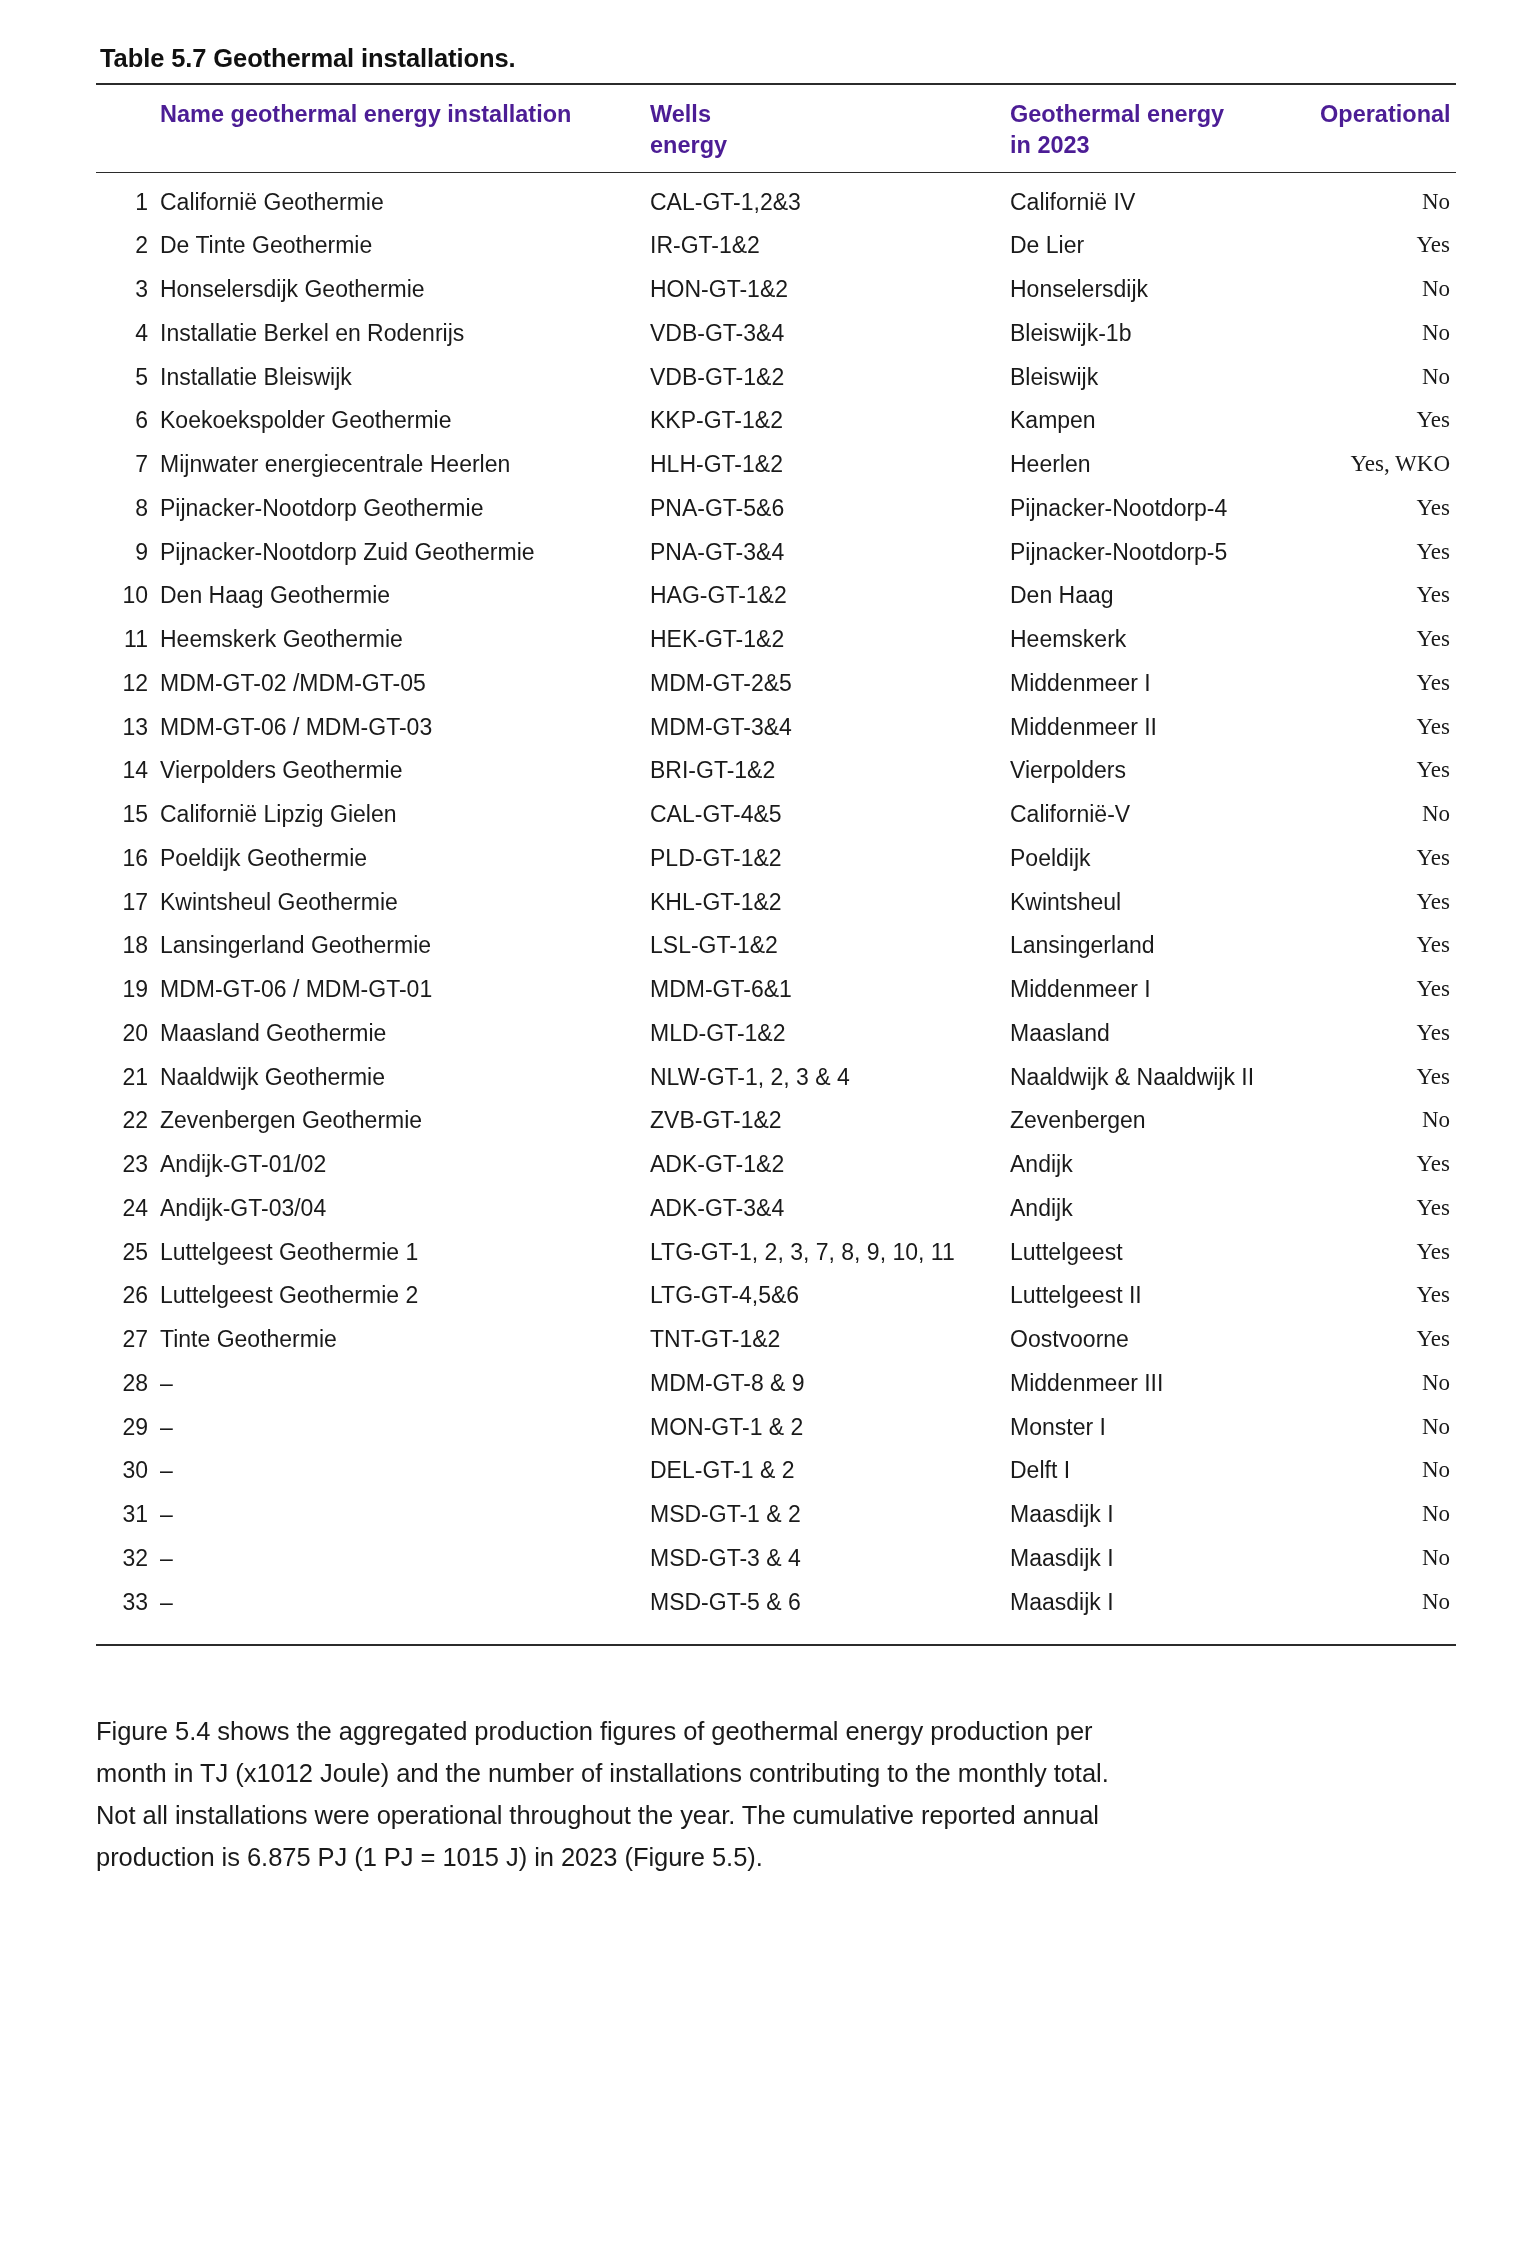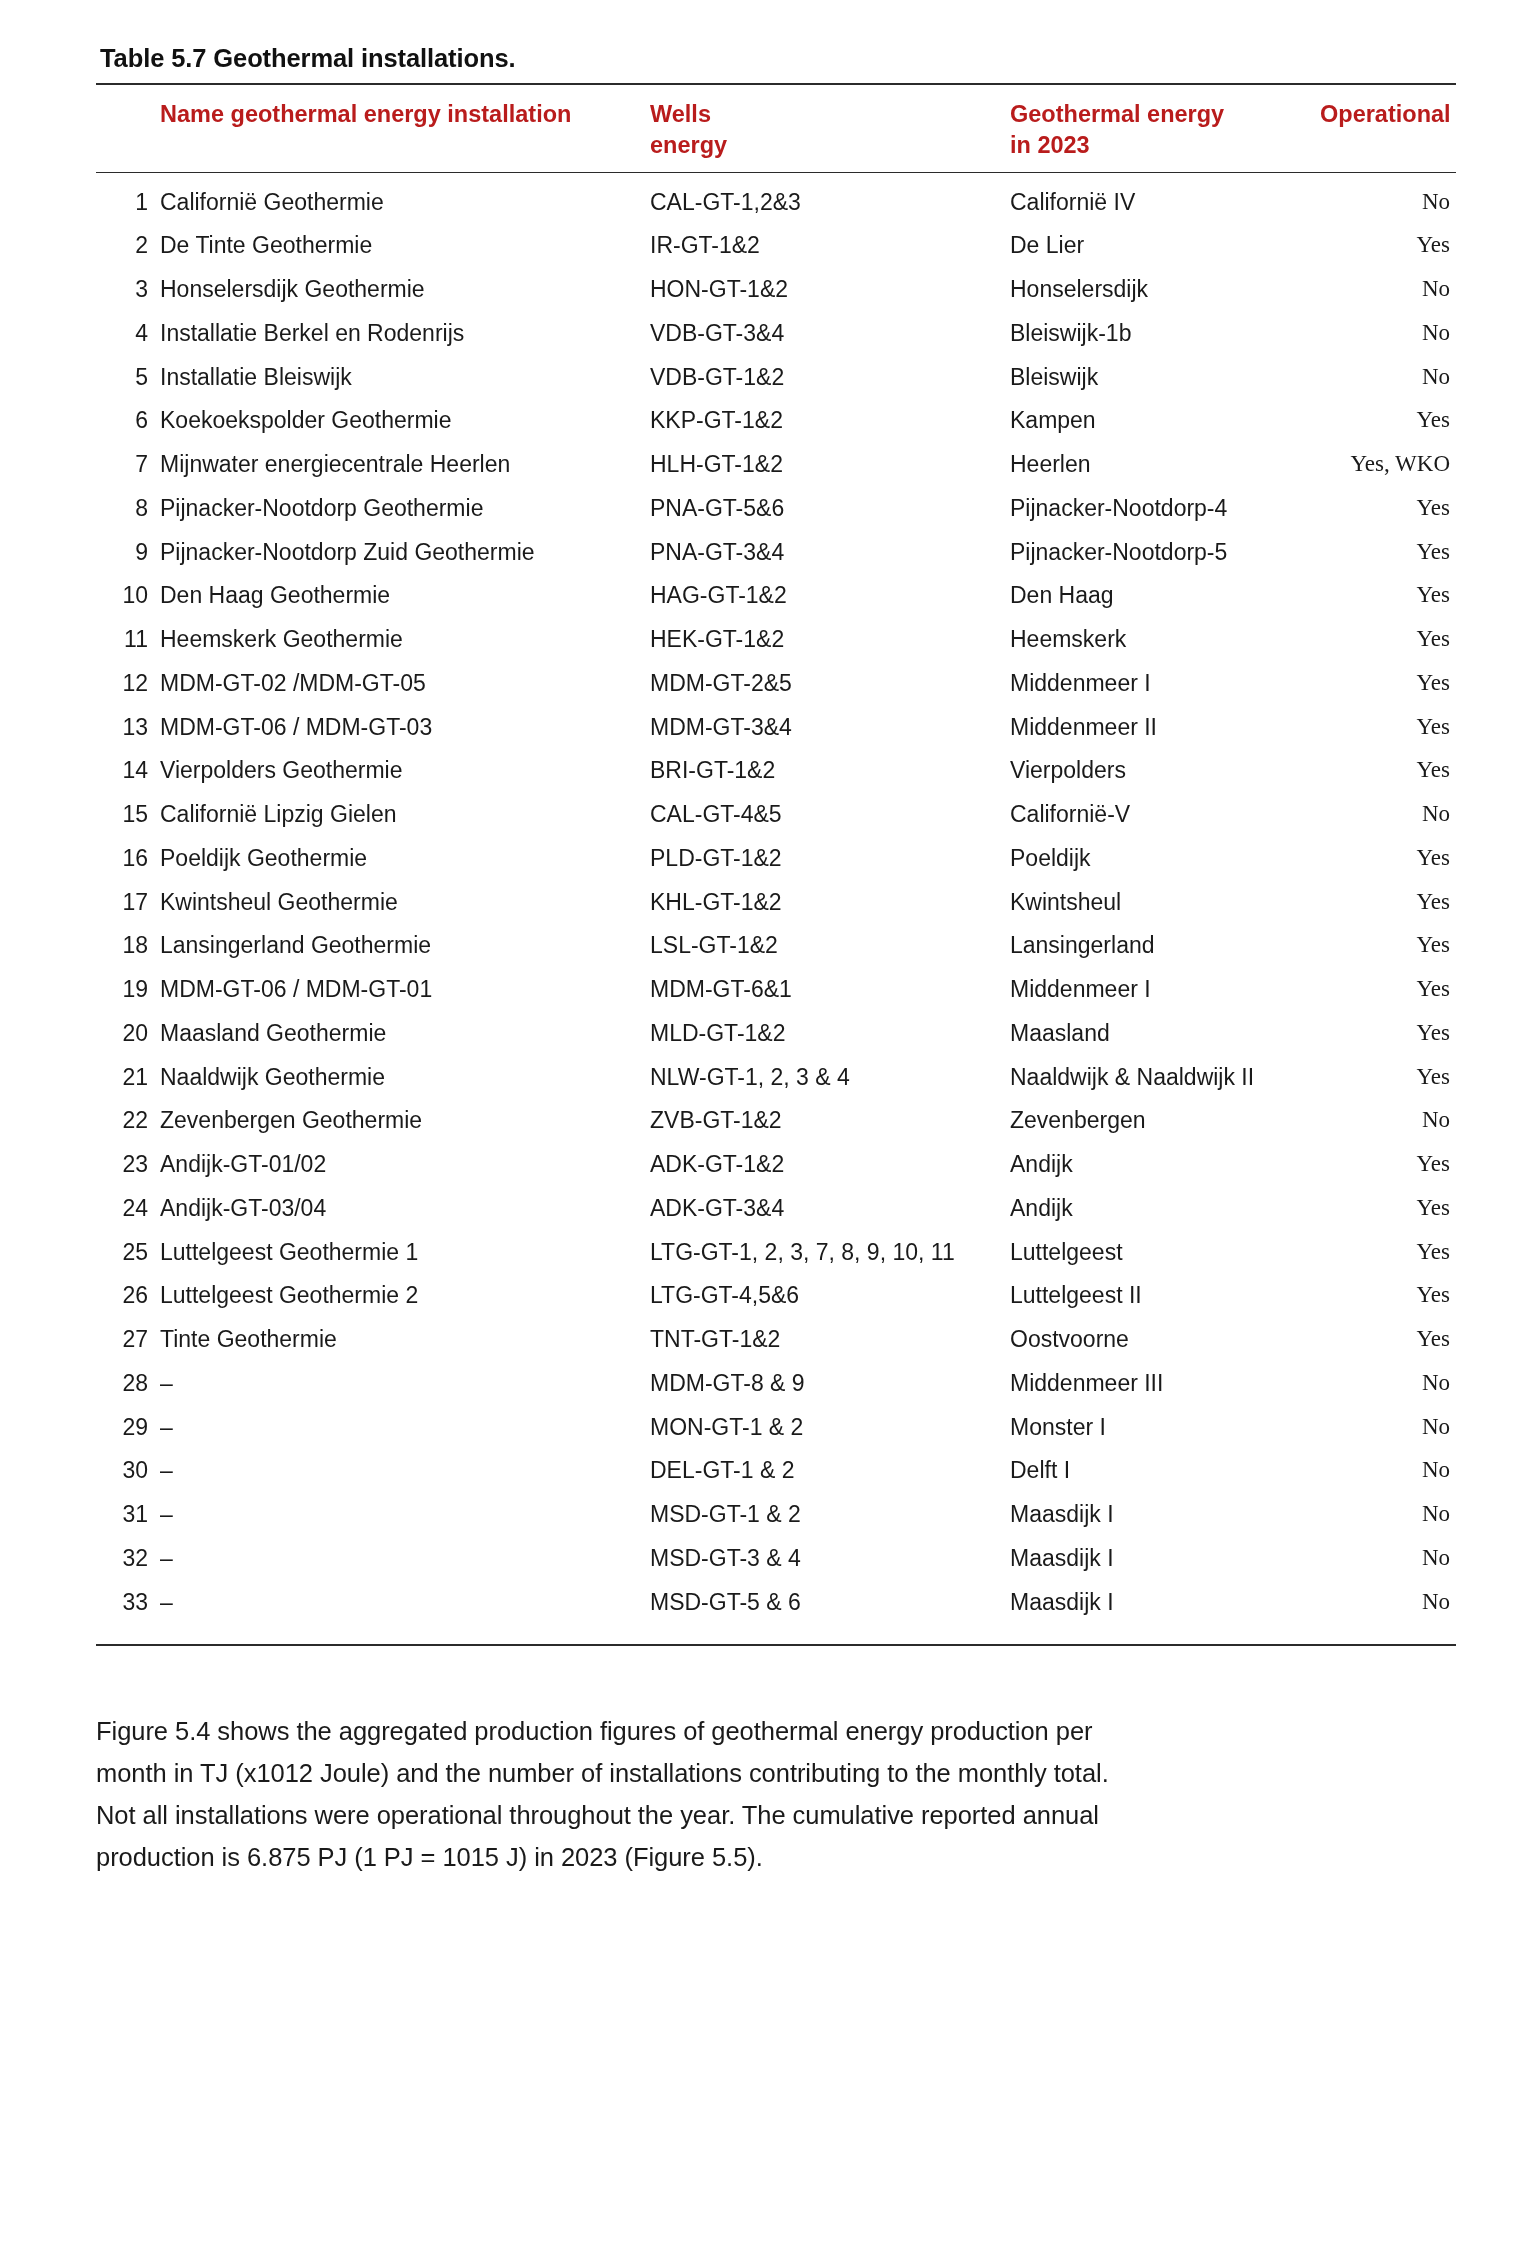--- a/index.html
+++ b/index.html
@@ -42,21 +42,21 @@
 
   table.geo thead th {
     text-align: left;
     font-weight: bold;
     font-size: 23.5px;
     vertical-align: top;
     padding: 14px 6px 10px 6px;
     border-top: 2.5px solid #2b2b2b;
     border-bottom: 1.6px solid #2b2b2b;
     line-height: 1.33;
-    color: #b91c1c;
+    color: #4c1d95;
   }
   table.geo thead th.th-oper { text-align: left; padding-right: 8px; margin-top: 41px; }
   table.geo thead th.th-num  { border-right: none; }
 
   table.geo tbody td {
     padding: 7.5px 6px;
     vertical-align: top;
     line-height: 1.25;
     font-size: 23px;
     color: #1a1a1a;

